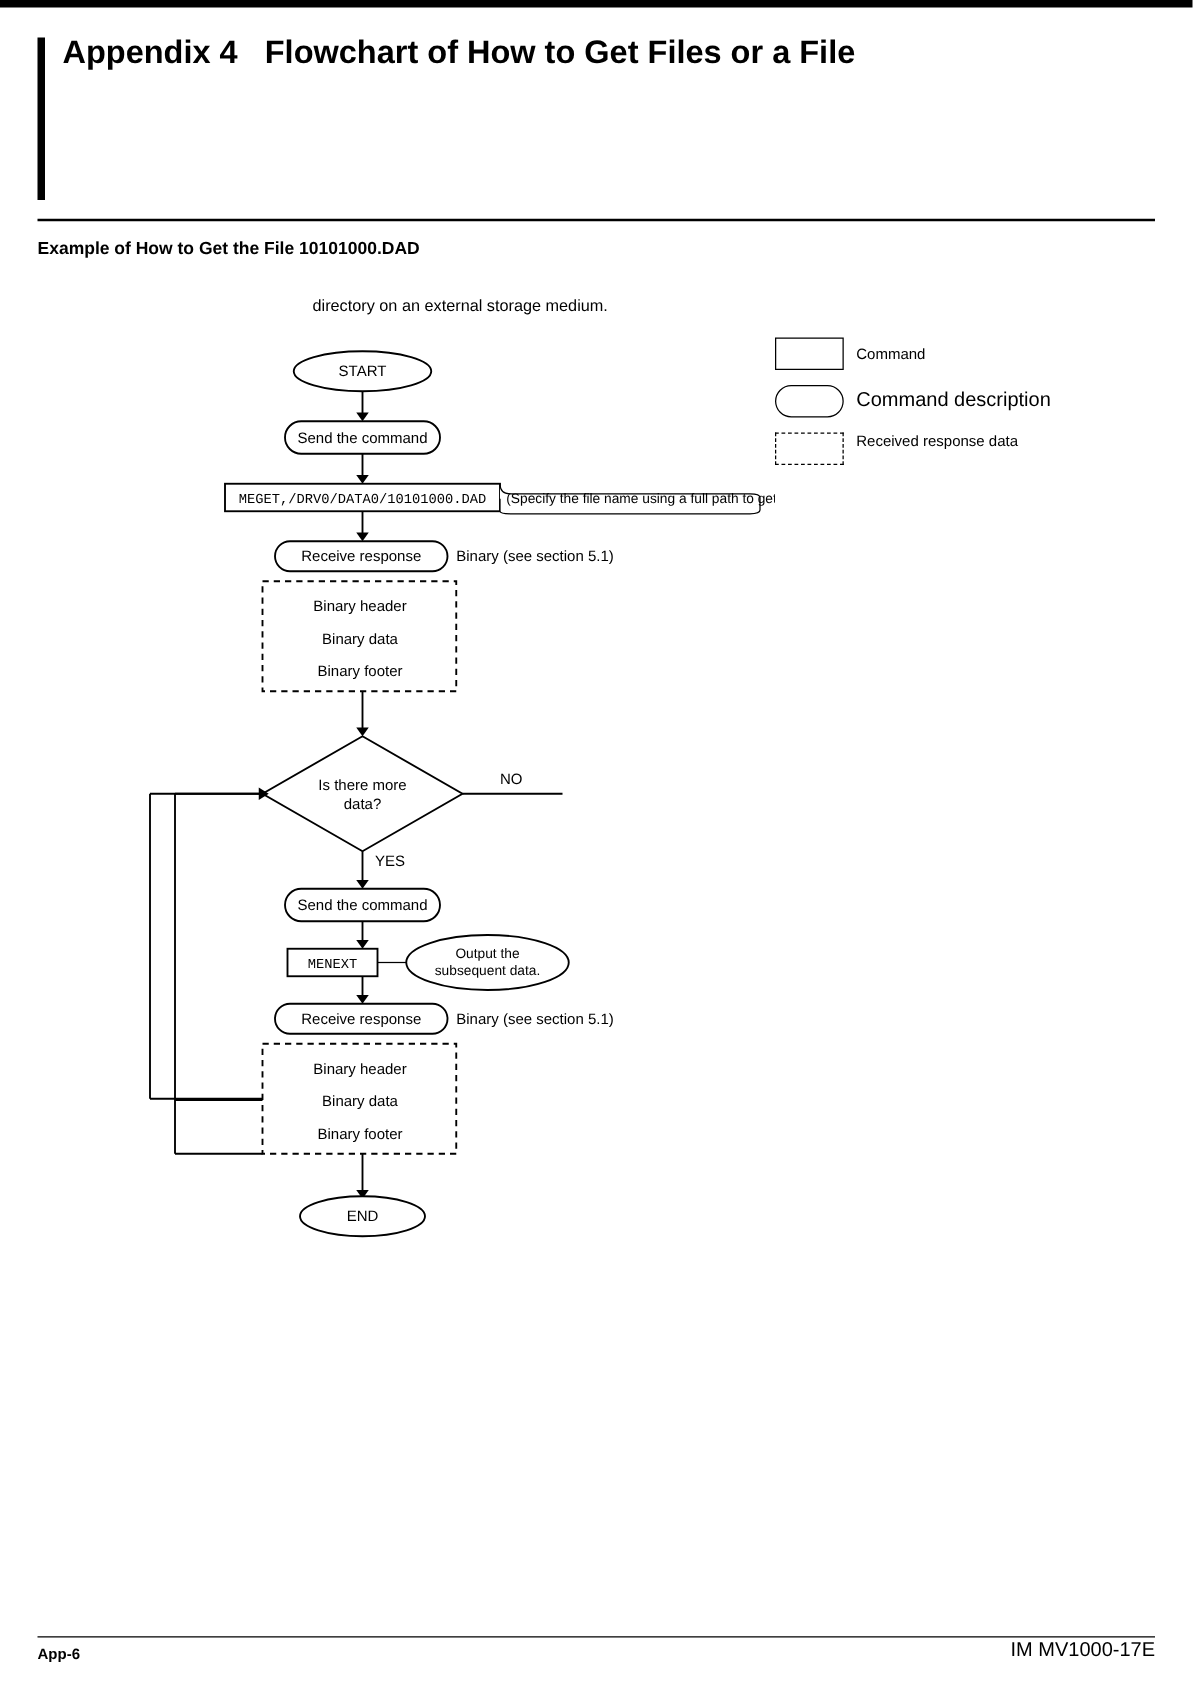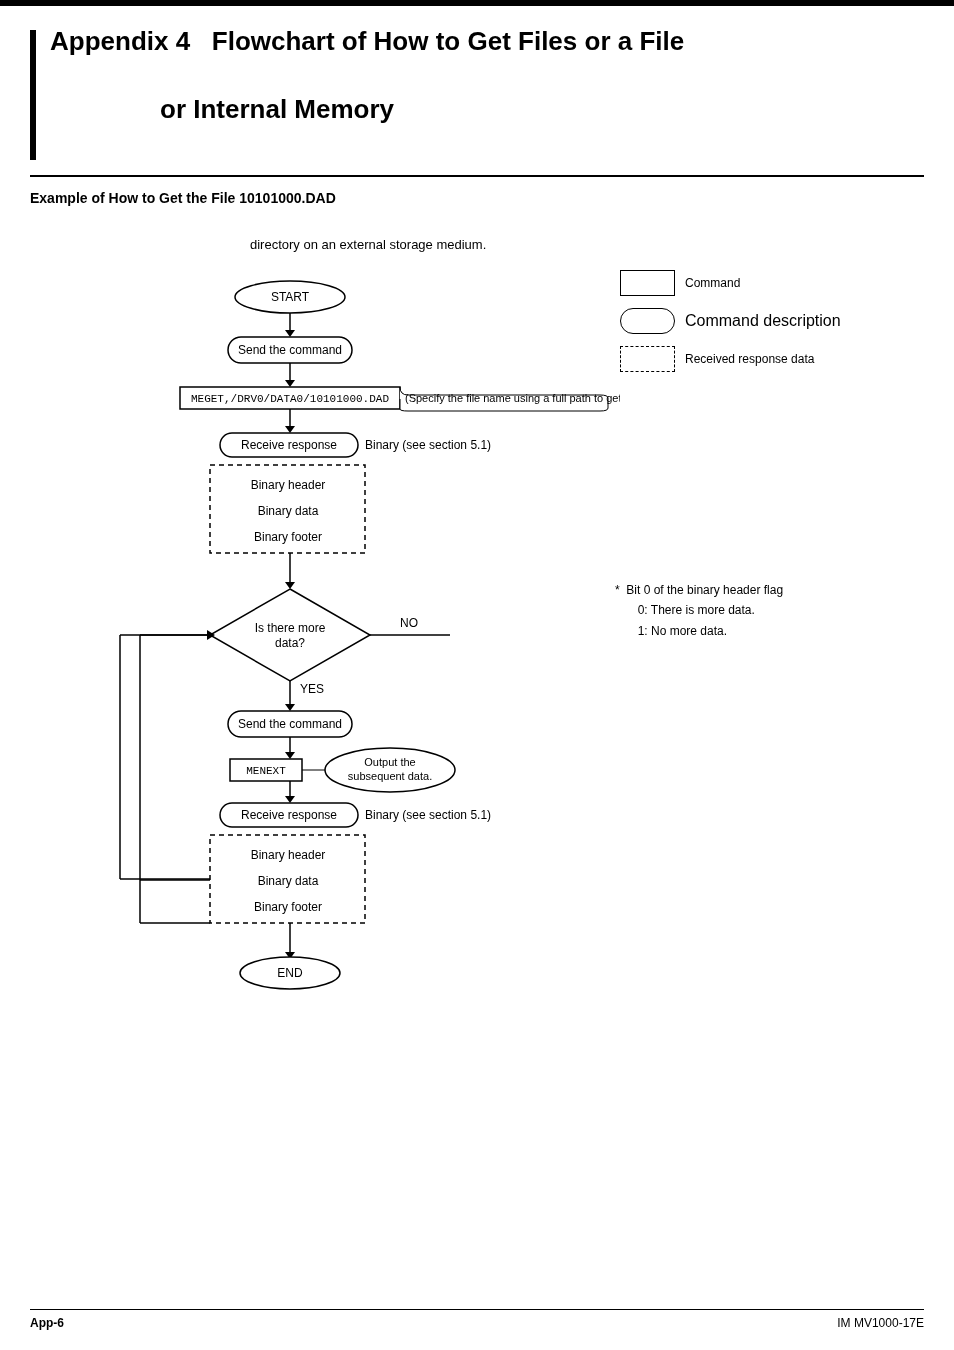--- a/index.html
+++ b/index.html
@@ -61,21 +61,21 @@
       bottom: 20px;
       left: 30px;
       font-size: 12px;
       font-weight: bold;
     }
 
     .bottom-right {
       position: absolute;
       bottom: 20px;
       right: 30px;
-      font-size: 12px;
+      font-size: 16px;
     }
 
     .bottom-line {
       position: absolute;
       bottom: 40px;
       left: 30px;
       right: 30px;
       height: 1px;
       background: #000;
     }
@@ -94,21 +94,20 @@
 
   <div class="top-border"></div>
 
   <div class="left-accent"></div>
 
   <div class="header">
     <div class="header-title">
       <span>Appendix 4</span>&nbsp;&nbsp;
       <span>Flowchart of How to Get Files or a File</span><br>
       <br>
-      <span style="margin-left: 110px;">or Internal Memory</span>
     </div>
   </div>
 
   <div style="position:absolute; top:175px; left:30px; right:30px; height:2px; background:#000;"></div>
 
   <div style="position:absolute; top:190px; left:30px; font-size:14px; font-weight:bold;text-align:right;">Example of How to Get the File 10101000.DAD</div>
 
   <div style="position:absolute; top:215px; left:250px; font-size:13px; line-height:1.55;">
     <br>
     <span>directory on an external storage medium.</span>
@@ -119,21 +118,21 @@
     <div style="display:flex; align-items:center; margin-bottom:12px;text-align:right;">
       <div style="width:55px; height:26px; border:1.5px solid #000; margin-right:10px;"></div>
       <span style="font-size:12px;">Command</span>
     </div>
 
     <div style="display:flex; align-items:center; margin-bottom:12px;">
       <div style="width:55px; height:26px; border:1.5px solid #000; border-radius:13px; margin-right:10px;"></div>
       <span style="font-size:16px;">Command description</span>
     </div>
 
-    <div style="display:flex; align-items:center;">
+    <div style="display:flex; align-items:flex-start;">
       <div style="width:55px; height:26px; border:1.5px dashed #000; margin-right:10px;"></div>
       <span style="font-size:12px;">Received response data</span>
     </div>
   </div>
 
   <svg class="flowchart-svg" width="560" height="760" xmlns="http://www.w3.org/2000/svg" font-family="Arial, sans-serif" font-size="12">
 
     <ellipse cx="230" cy="22" rx="55" ry="16" fill="white" stroke="black" stroke-width="1.5"></ellipse>
     <text x="230" y="26" text-anchor="middle" font-size="12">START</text>
 
@@ -221,31 +220,19 @@
     <ellipse cx="230" cy="698" rx="50" ry="16" fill="white" stroke="black" stroke-width="1.5"></ellipse>
     <text x="230" y="702" text-anchor="middle" font-size="12">END</text>
 
     <line x1="150" y1="604" x2="60" y2="604" stroke="black" stroke-width="1.5"></line>
     <line x1="60" y1="360" x2="60" y2="604" stroke="black" stroke-width="1.5"></line>
     <line x1="60" y1="360" x2="150" y2="360" stroke="black" stroke-width="1.5"></line>
     <polygon points="147,355 147,365 155,360" fill="black"></polygon>
 
   </svg>
 
-  <div style="position:absolute; top:580px; left:615px; font-size:12px; line-height:1.7;">
-    <div>
-      <span>*</span>&nbsp;
-      <span>Bit 0 of the binary header flag</span>
-    </div>
-    <div style="margin-left:16px;">
-      &nbsp;&nbsp;<span>0: There is more data.</span>
-    </div>
-    <div style="margin-left:16px;">
-      &nbsp;&nbsp;<span>1: No more data.</span>
-    </div>
-  </div>
 
   <div class="bottom-line"></div>
 
   <div class="bottom-left">App-6</div>
   <div class="bottom-right">IM MV1000-17E</div>
 
 </div>
 
 </body></html>

